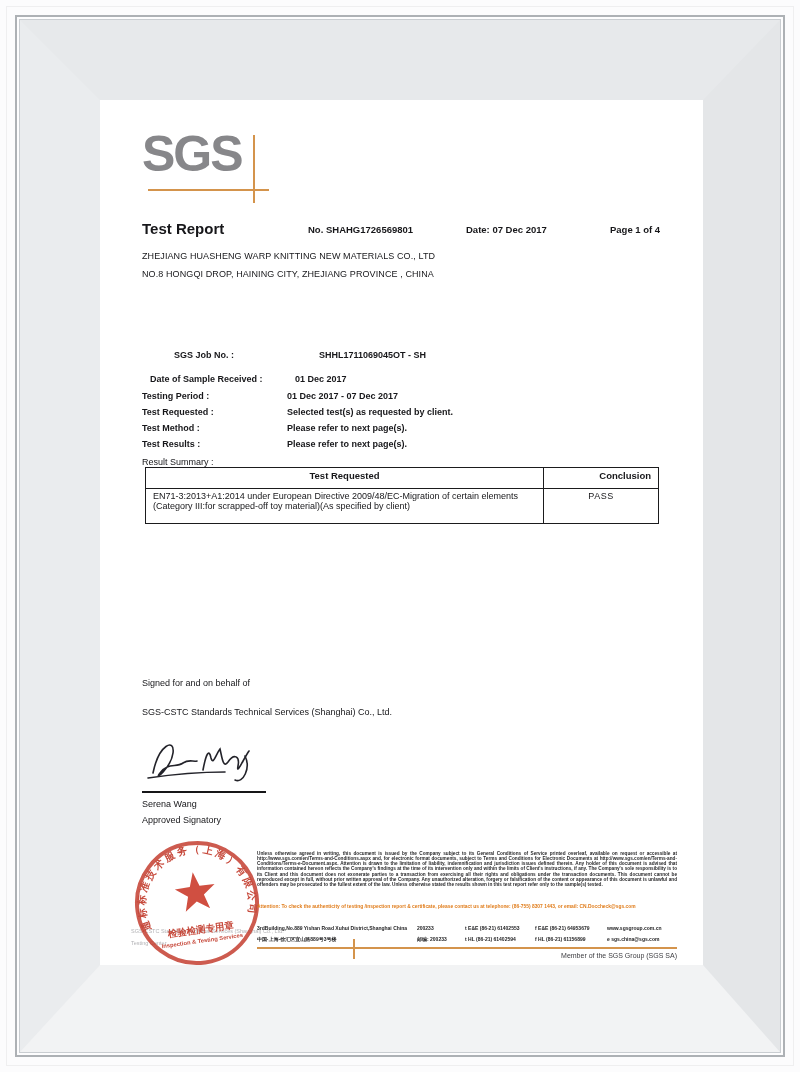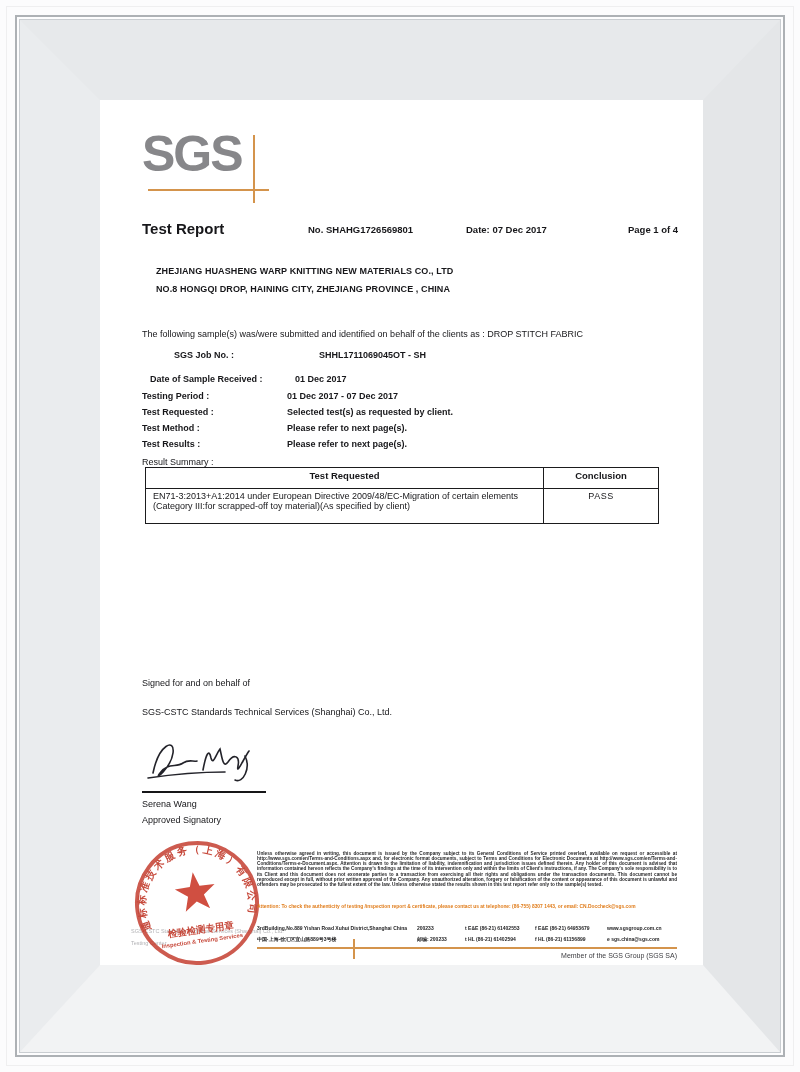--- a/index.html
+++ b/index.html
@@ -27,34 +27,34 @@
     left:42px;top:34px;
     font-size:50px;line-height:40px;font-weight:bold;letter-spacing:-2px;
     color:#87878a;
   }
   .mark-h{left:48px;top:89px;width:121px;height:2px;background:#d4944c;}
   .mark-v{left:153px;top:35px;width:2px;height:68px;background:#d4944c;}
   .title{left:42px;top:120px;font-size:15px;font-weight:bold;}
   .hmeta{top:124px;font-size:9.5px;font-weight:bold;}
   .h-no{left:208px;}
   .h-date{left:366px;}
-  .h-page{left:484px;padding-left:44px;}
-  .client{left:56px;font-size:9px;font-weight:bold;letter-spacing:.1px;margin-top:15px;}
+  .h-page{left:466px;padding-left:44px;}
+  .client{left:42px;font-size:9px;font-weight:normal;letter-spacing:.1px;}
   .client-name{top:151px;}
   .client-addr{top:169px;}
   .intro{left:42px;top:229px;font-size:9px;width:530px;}
   .field-row{left:42px;font-size:9px;}
   .flabel{display:inline-block;width:145px;font-weight:bold;}
   .fvalue{font-weight:bold;}
   .f0{top:250px;margin-left:32px;} .f1{top:274px;padding-left:8px;} .f2{top:291px;} .f3{top:307px;} .f4{top:323px;} .f5{top:339px;}
   .rsum{left:42px;top:357px;font-size:9px;}
   .rtable{left:45px;top:367px;width:514px;border-collapse:collapse;font-size:9px;}
   .rtable th,.rtable td{border:1.6px solid #1b1b1d;padding:2px 7px;vertical-align:top;}
   .rtable th{height:16px;text-align:center;font-size:9.5px;}
-  .rtable .ccol{width:100px;text-align:center;}
+  .rtable .ccol{width:100px;text-align:right;}
   .row-a td{height:30px;}
   .row-b td{height:39px;}
   .passcell{text-align:center;letter-spacing:.5px;}
   .sig-line1{left:42px;top:578px;font-size:9px;}
   .sig-line2{left:42px;top:607px;font-size:9px;}
   .sig-img{left:45px;top:628px;}
   .sig-rule{left:42px;top:691px;width:124px;height:2px;background:#161618;}
   .sig-name{left:42px;top:699px;font-size:9px;}
   .sig-role{left:42px;top:715px;font-size:9px;}
   .stamp{left:31px;top:737px;opacity:.92;transform:rotate(-8deg);}
@@ -90,21 +90,20 @@
       <div class="abs mark-v"></div>
 
       <div class="abs title">Test Report</div>
       <div class="abs hmeta h-no">No. SHAHG1726569801</div>
       <div class="abs hmeta h-date">Date: 07 Dec 2017</div>
       <div class="abs hmeta h-page">Page 1 of 4</div>
 
       <div class="abs client client-name">ZHEJIANG HUASHENG WARP KNITTING NEW MATERIALS CO., LTD</div>
       <div class="abs client client-addr">NO.8 HONGQI DROP, HAINING CITY, ZHEJIANG PROVINCE , CHINA</div>
 
-      <div class="abs intro">The following sample(s) was/were submitted and identified on behalf of the clients as : DROP STITCH FABRIC</div>
 
       <div class="abs field-row f0">
         <span class="flabel">SGS Job No. :</span><span class="fvalue">SHHL1711069045OT - SH</span>
       </div>
       <div class="abs field-row f1">
         <span class="flabel">Date of Sample Received :</span><span class="fvalue">01 Dec 2017</span>
       </div>
       <div class="abs field-row f2">
         <span class="flabel">Testing Period :</span><span class="fvalue">01 Dec 2017 - 07 Dec 2017</span>
       </div>

